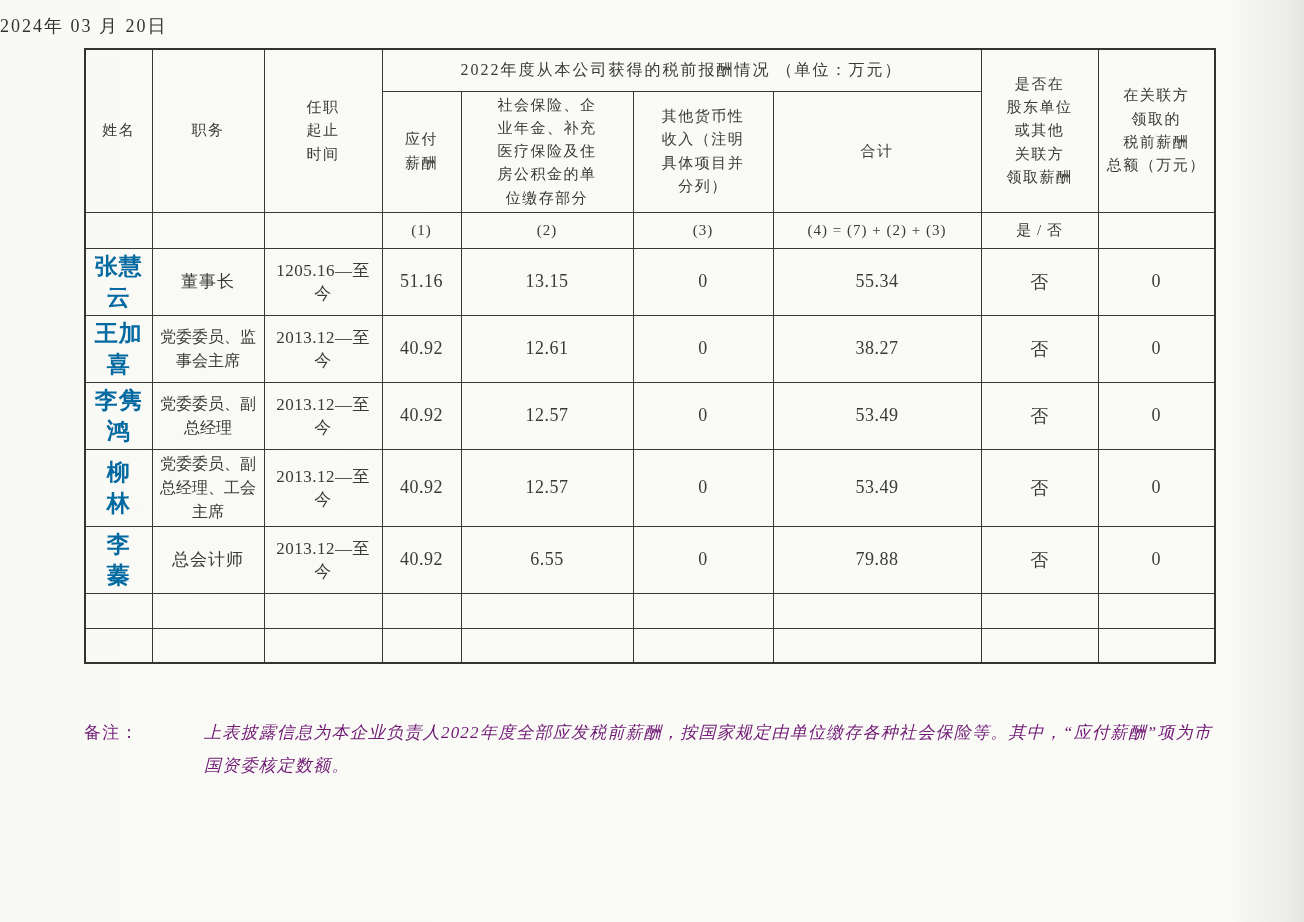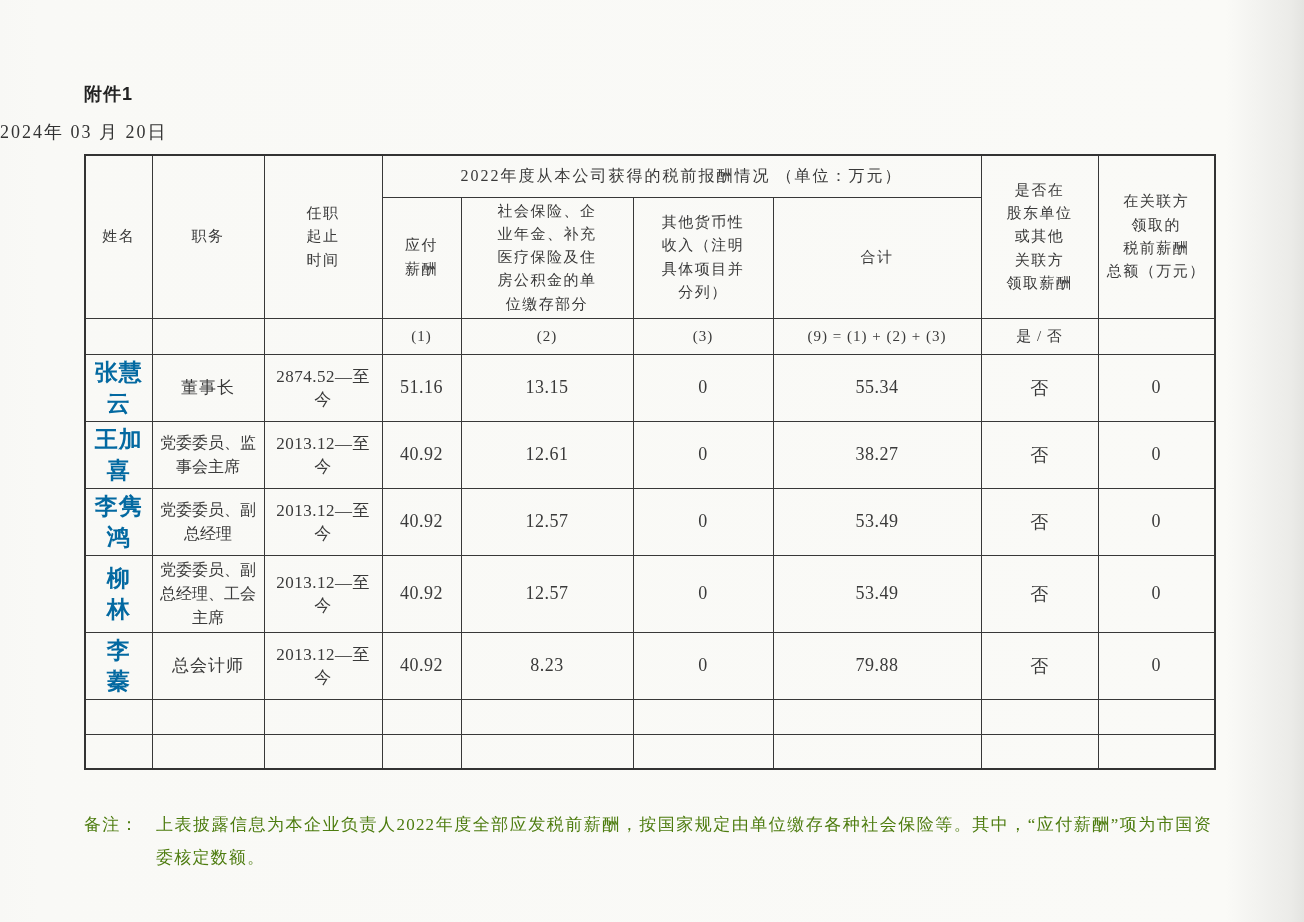--- a/index.html
+++ b/index.html
@@ -44,32 +44,31 @@
   .group-hdr{font-size:16px;letter-spacing:2px;height:42px;}
   .subhdr-row th{height:120px;}
   .units-row td{height:36px;font-size:15px;letter-spacing:1px;color:#444;}
   .data-row td{height:39px;font-size:18px;letter-spacing:.5px;}
   .data-row .cell-name{font-size:23px;font-weight:600;letter-spacing:1px;color:#0369a1;}
   .data-row .cell-position{font-size:17px;letter-spacing:1px;}
   .data-row .cell-position.small{font-size:16px;letter-spacing:0;line-height:1.5;}
   .data-row .cell-tenure{font-size:17px;}
   .empty-row td{height:35px;}
   .note{
-    display:flex;margin:38px 0 0 84px;width:1128px;
-    font-size:17px;color:#4d7c0f;line-height:1.95;letter-spacing:1.2px;
+    display:flex;margin:52px 0 0 84px;width:1128px;
+    font-size:17px;color:#701a75;line-height:1.95;letter-spacing:1.2px;gap:48px;
   }
   .note-label{width:72px;flex:0 0 72px;}
-  .note-text{flex:1;text-align:justify;}
+  .note-text{flex:1;text-align:justify;font-style:italic;}
 </style>
 </head>
 <body>
 
 <div class="paper">
 
-  <div class="attachment">附件1</div>
 
 
   <div class="date-line">2024年 03 月 20日</div>
 
   <table class="salary">
     <colgroup>
       <col style="width:67px">
         <col style="width:112px">
         <col style="width:118px">
       <col style="width:79px">
@@ -111,28 +110,28 @@
 分列）</th>
       <th class="hdr">合计</th>
     </tr>
     <tr class="units-row">
       <td></td>
       <td></td>
       <td></td>
       <td>(1)</td>
       <td>(2)</td>
       <td>(3)</td>
-      <td>(9) = (1) + (2) + (3)</td>
+      <td>(4) = (7) + (2) + (3)</td>
       <td>是 / 否</td>
       <td></td>
     </tr>
     <tr class="data-row">
       <td class="cell-name">张慧云</td>
       <td class="cell-position">董事长</td>
-      <td class="cell-tenure">2874.52—至今</td>
+      <td class="cell-tenure">1205.16—至今</td>
       <td>51.16</td>
       <td>13.15</td>
       <td>0</td>
       <td>55.34</td>
       <td>否</td>
       <td>0</td>
     </tr>
     <tr class="data-row">
       <td class="cell-name">王加喜</td>
       <td class="cell-position small">党委委员、监事会主席</td>
@@ -164,21 +163,21 @@
       <td>0</td>
       <td>53.49</td>
       <td>否</td>
       <td>0</td>
     </tr>
     <tr class="data-row">
       <td class="cell-name">李　蓁</td>
       <td class="cell-position">总会计师</td>
       <td class="cell-tenure">2013.12—至今</td>
       <td>40.92</td>
-      <td>8.23</td>
+      <td>6.55</td>
       <td>0</td>
       <td>79.88</td>
       <td>否</td>
       <td>0</td>
     </tr>
     <tr class="empty-row">
       <td></td>
           <td></td>
           <td></td>
           <td></td>

